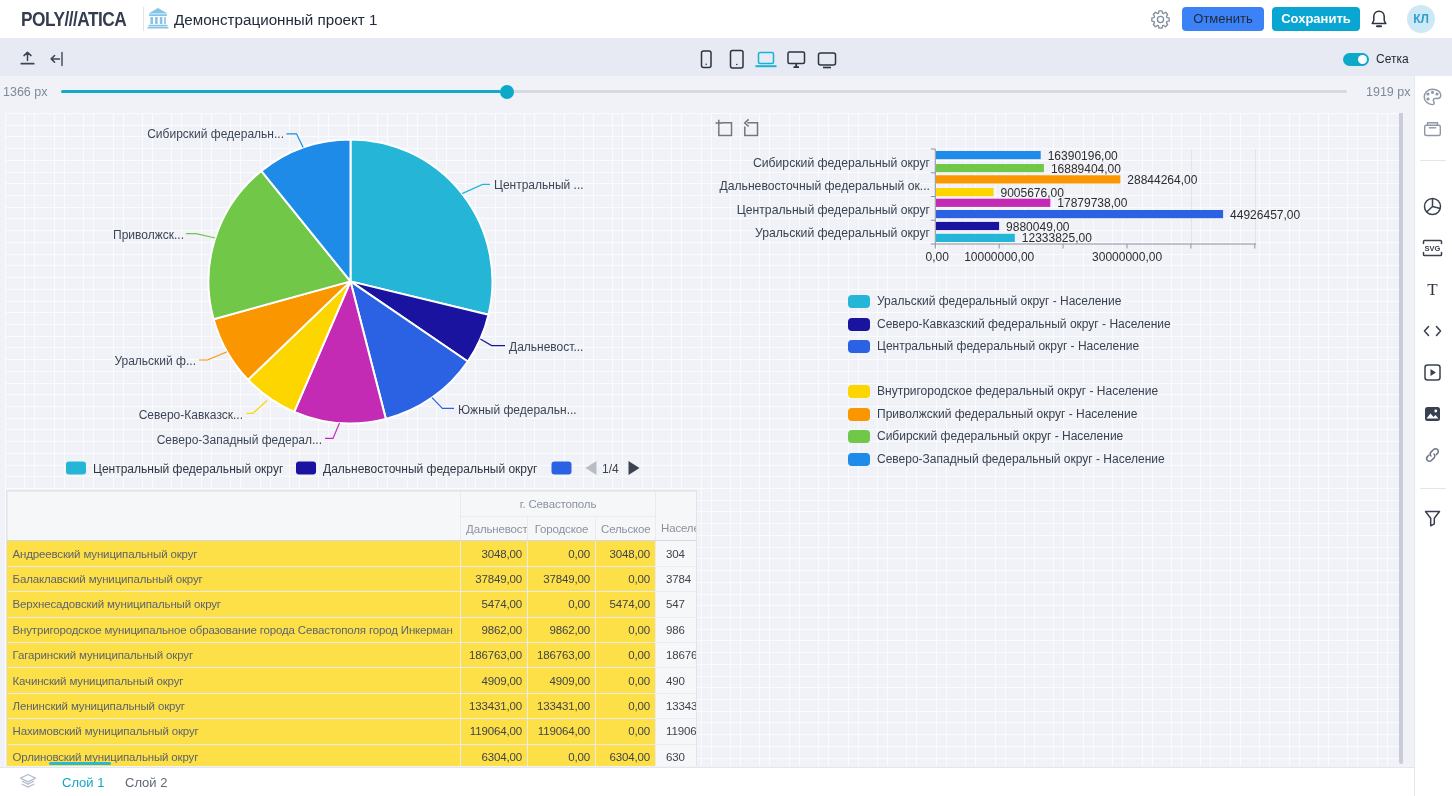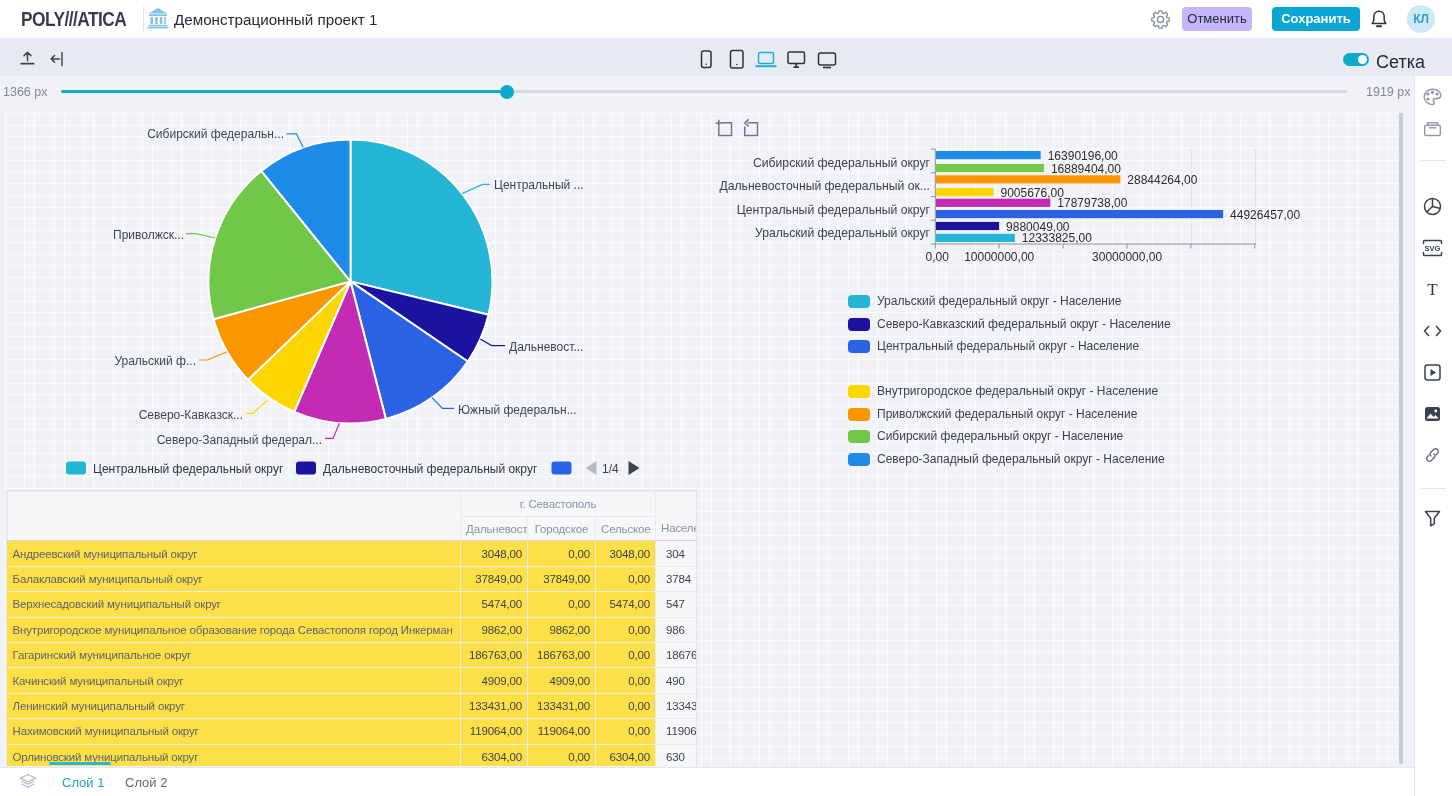--- a/index.html
+++ b/index.html
@@ -4,26 +4,26 @@
 *{margin:0;padding:0;box-sizing:border-box;}
 html,body{width:1452px;height:796px;overflow:hidden;font-family:"Liberation Sans",sans-serif;background:#fff;}
 .abs{position:absolute;}
 #stage{position:relative;width:1452px;height:796px;}
 
 #hdr{left:0;top:0;width:1452px;height:38px;background:#fff;}
 #logo{left:21px;top:8px;font-size:20px;font-weight:700;color:#333d4e;letter-spacing:-0.6px;transform:scaleX(0.865);transform-origin:left;}
 #hdiv{left:143px;top:7px;width:1px;height:24px;background:#dfe3ea;}
 #title{left:174px;top:11px;font-size:15.2px;color:#212b3b;}
 .btn{top:7px;height:24px;border-radius:4px;font-size:13px;line-height:24px;text-align:center;}
-#btn-cancel{left:1182px;width:70px;background:#c4b5fd;color:#212b3b;}
+#btn-cancel{left:1182px;width:82px;background:#3b82f6;color:#212b3b;}
 #btn-save{left:1272px;width:88px;background:#09a6d3;color:#fff;font-weight:700;}
 #avatar{left:1407px;top:5px;width:28px;height:28px;border-radius:50%;background:#cde9f6;color:#2f9fd0;font-size:12px;font-weight:700;text-align:center;line-height:28px;}
 
 #tbar{left:0;top:38px;width:1452px;height:38px;background:#e7eaf2;}
-#grid-label{left:1376px;top:52px;font-size:18px;color:#222b38;}
+#grid-label{left:1376px;top:52px;font-size:12px;color:#222b38;}
 
 #srow{left:0;top:76px;width:1414px;height:37px;background:#f0f2f7;}
 .pxlab{top:85px;font-size:12.5px;color:#7f8999;}
 #track-on{left:61px;top:90px;width:440px;height:3px;background:#12aac7;border-radius:2px;}
 #track-off{left:501px;top:90px;width:846px;height:3px;background:#d5d9e2;border-radius:2px;}
 #knob{left:500px;top:85px;width:14px;height:14px;border-radius:50%;background:#0da9c8;}
 
 #canvas{left:0;top:113px;width:1414px;height:654px;background:#f0f2f7;}
 #grid{left:5px;top:113px;width:1394px;height:653px;
 background-image:
@@ -279,21 +279,21 @@
             <td class="pc" style="text-align:left;color:#3f444c;padding-left:10px">547</td>
           </tr>
 <tr>
             <td class="name">Внутригородское муниципальное образование города Севастополя город Инкерман</td>
             <td class="num">9862,00</td>
             <td class="num">9862,00</td>
             <td class="num">0,00</td>
             <td class="pc" style="text-align:left;color:#3f444c;padding-left:10px">986</td>
           </tr>
 <tr>
-            <td class="name">Гагаринский муниципальное округ</td>
+            <td class="name">Гагаринский муниципальный округ</td>
             <td class="num">186763,00</td>
             <td class="num">186763,00</td>
             <td class="num">0,00</td>
             <td class="pc" style="text-align:left;color:#3f444c;padding-left:10px">18676</td>
           </tr>
 <tr>
             <td class="name">Качинский муниципальный округ</td>
             <td class="num">4909,00</td>
             <td class="num">4909,00</td>
             <td class="num">0,00</td>

